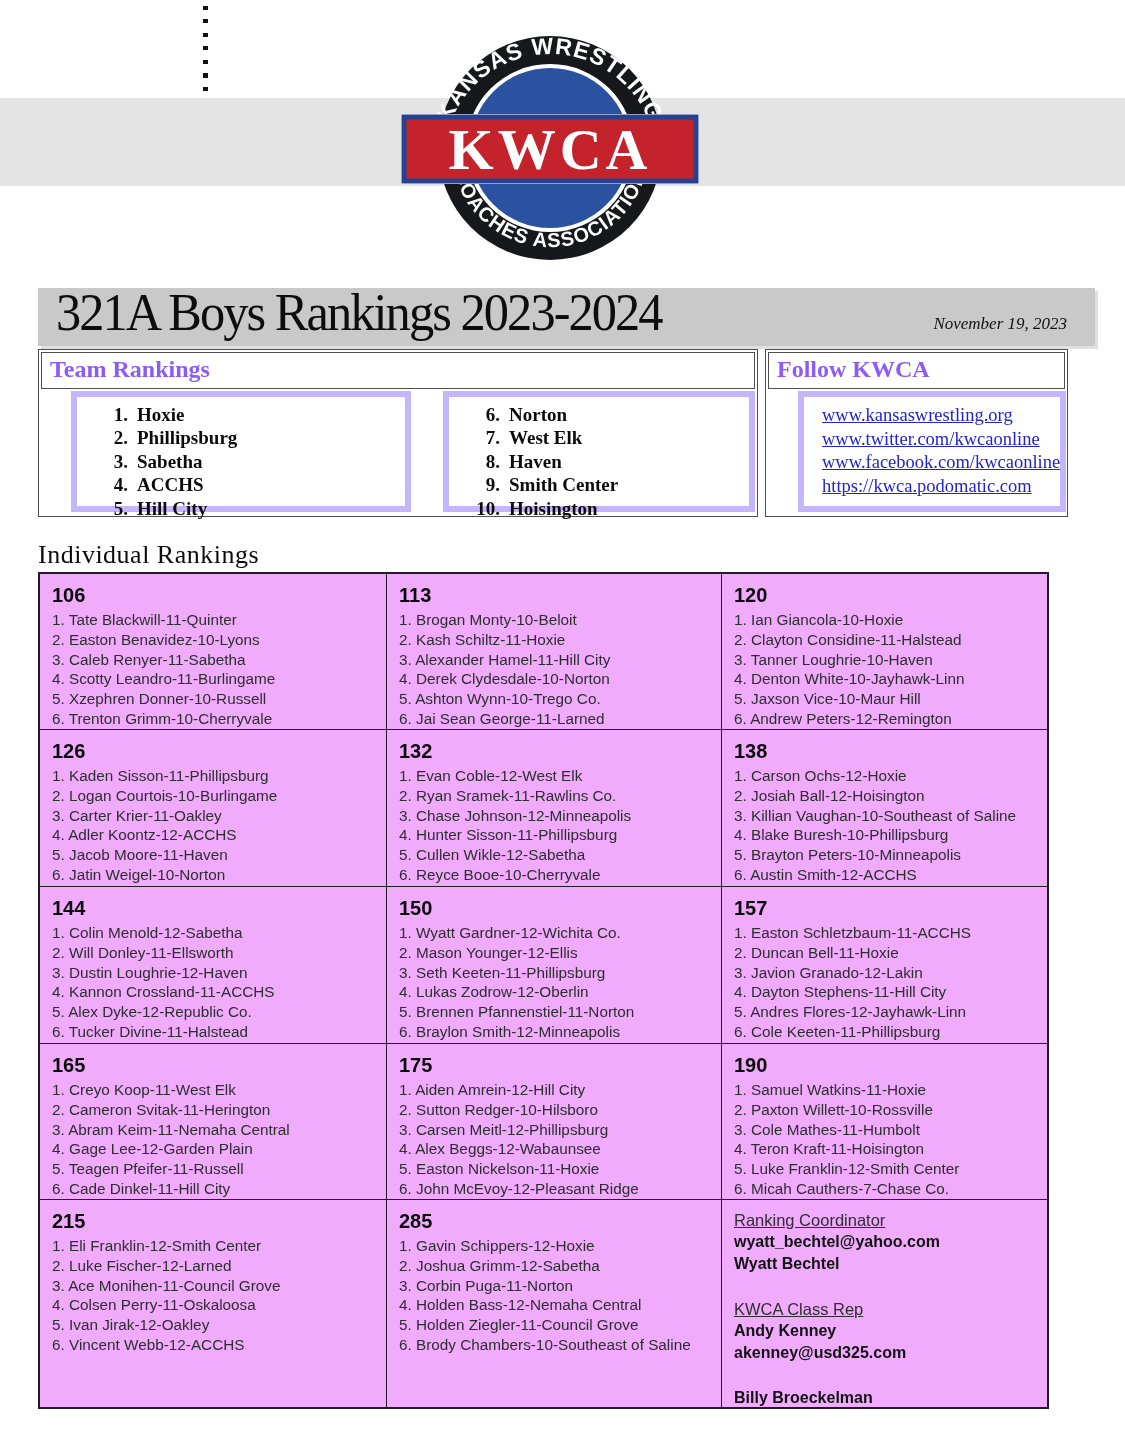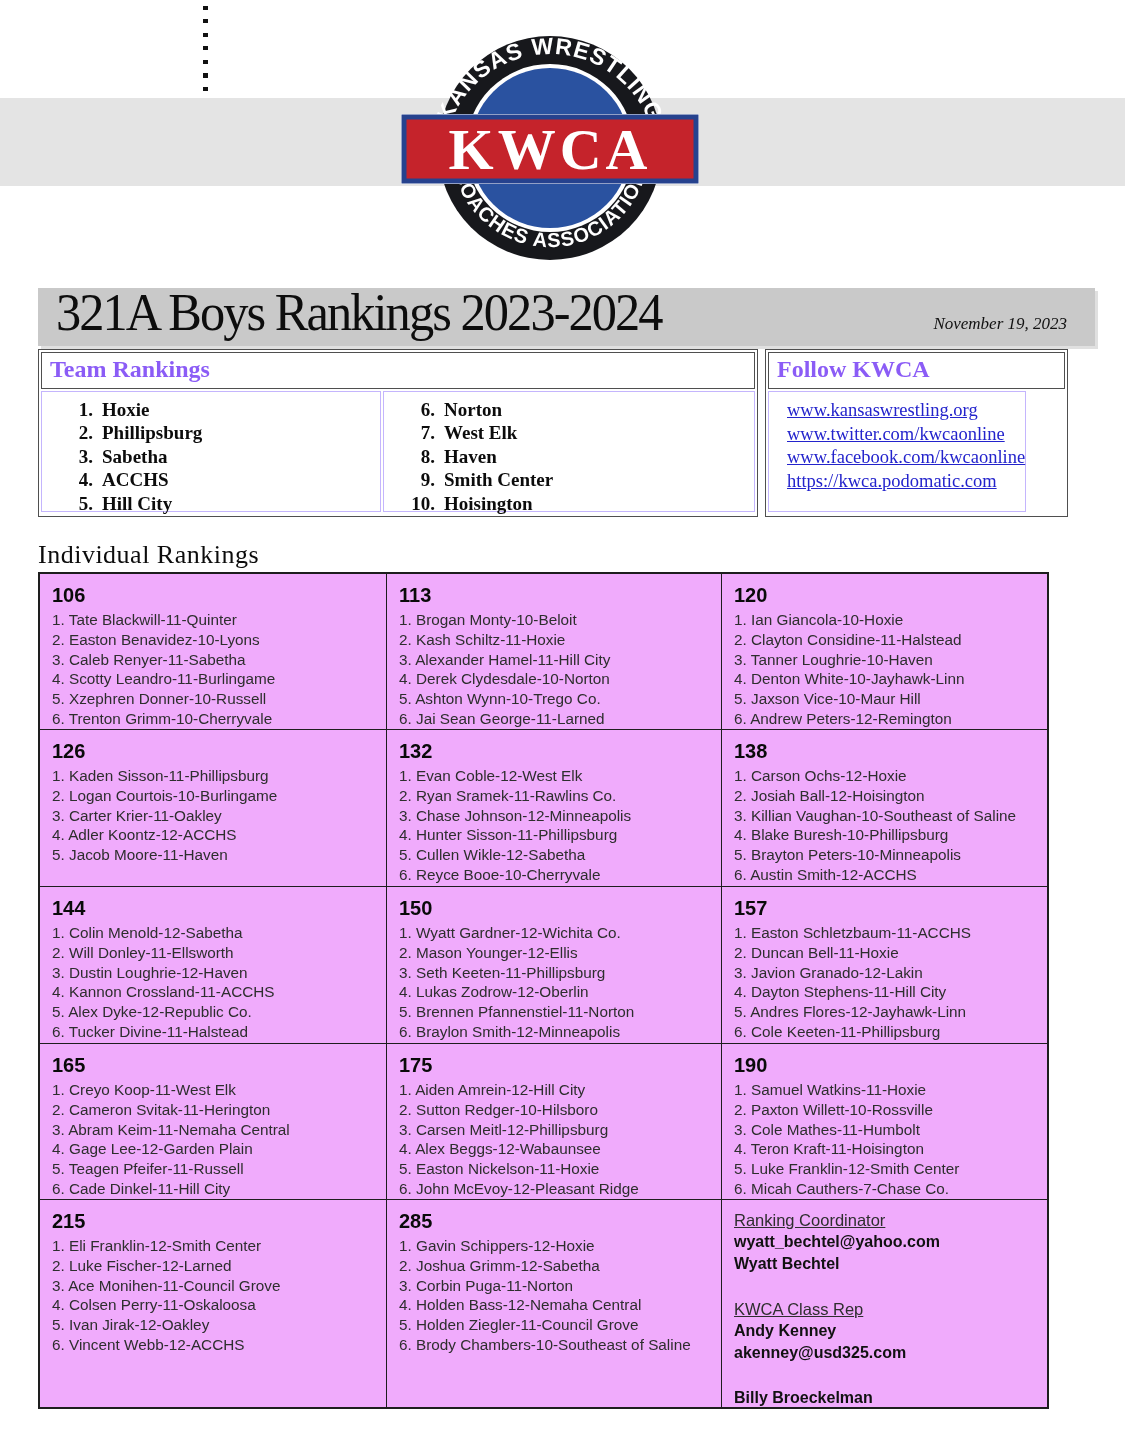--- a/index.html
+++ b/index.html
@@ -30,21 +30,21 @@
     position:absolute;right:28px;bottom:12px;
     font-family:"Liberation Serif", serif;font-style:italic;font-size:17px;color:#111;
   }
   
   .tbl{position:absolute;border:1px solid #4f4f4f;background:#fff;padding:2px;box-sizing:border-box;}
   .tbl-header{
     border:1px solid #4f4f4f;padding:3px 8px 5px 8px;
     font-family:"Liberation Serif", serif;font-weight:700;font-size:24px;color:#8b5cf6;
   }
   .tbl-body{display:flex;gap:2px;margin-top:2px;}
-  .tbl-cell{border:1px solid #c4b5fd;box-sizing:border-box;}
+  .tbl-cell{border:6px solid #c4b5fd;box-sizing:border-box;margin-left:30px;}
   .team-tbl{left:38px;top:349px;width:720px;height:168px;}
   .team-cell-left{width:340px;}
   .team-cell-right{flex:1;}
   .team-cell-left,.team-cell-right{height:121px;padding:6px 0 0 18px;}
   .team-item{
     font-family:"Liberation Serif", serif;font-weight:700;font-size:19px;line-height:23.4px;color:#0c0c0c;
     white-space:nowrap;
   }
   .team-item .num{display:inline-block;width:33px;text-align:right;margin-right:9px;}
   .follow-tbl{left:765px;top:349px;width:303px;height:168px;}
@@ -172,20 +172,21 @@
       <div class="entry">5. Jaxson Vice-10-Maur Hill</div>
       <div class="entry">6. Andrew Peters-12-Remington</div>
     </div>
     <div class="cell">
       <h3 class="weight">126</h3>
       <div class="entry">1. Kaden Sisson-11-Phillipsburg</div>
       <div class="entry">2. Logan Courtois-10-Burlingame</div>
       <div class="entry">3. Carter Krier-11-Oakley</div>
       <div class="entry">4. Adler Koontz-12-ACCHS</div>
       <div class="entry">5. Jacob Moore-11-Haven</div>
+      <div class="entry">6. Jatin Weigel-10-Norton</div>
     </div>
     <div class="cell">
       <h3 class="weight">132</h3>
       <div class="entry">1. Evan Coble-12-West Elk</div>
       <div class="entry">2. Ryan Sramek-11-Rawlins Co.</div>
       <div class="entry">3. Chase Johnson-12-Minneapolis</div>
       <div class="entry">4. Hunter Sisson-11-Phillipsburg</div>
       <div class="entry">5. Cullen Wikle-12-Sabetha</div>
       <div class="entry">6. Reyce Booe-10-Cherryvale</div>
     </div>

